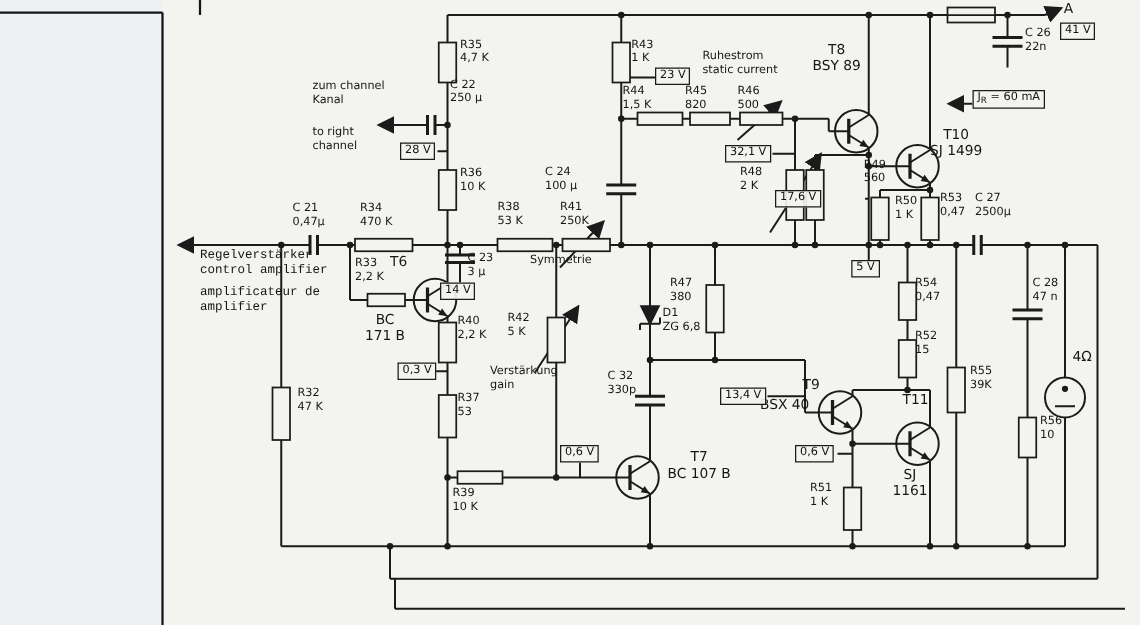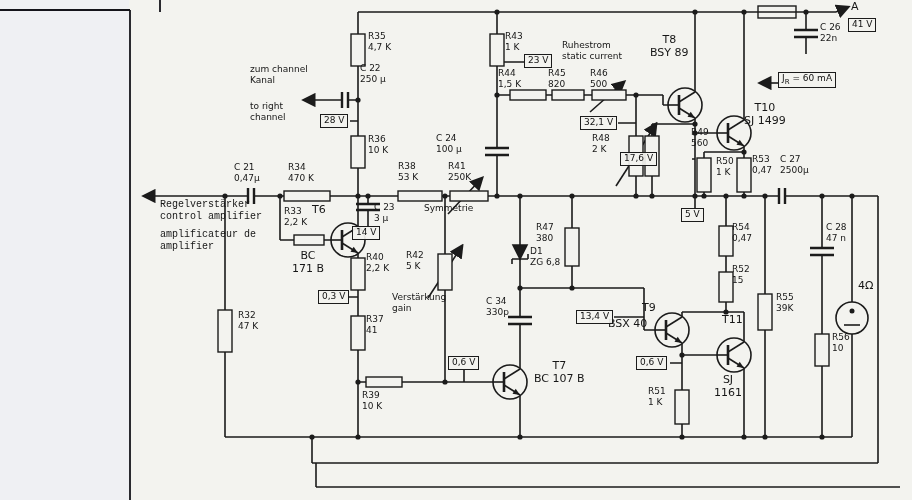--- a/index.html
+++ b/index.html
@@ -225,21 +225,21 @@
 250 µ</div>
   <div class="lbl" style="left:368px;top:31px">R35
 4,7 K</div>
   <div class="lbl" style="left:368px;top:134px">R36
 10 K</div>
   <div class="lbl" style="left:374px;top:202px">C 23
 3 µ</div>
   <div class="lbl" style="left:366px;top:252px">R40
 2,2 K</div>
   <div class="lbl" style="left:366px;top:314px">R37
-41</div>
+53</div>
   <div class="lbl" style="left:362px;top:390px">R39
 10 K</div>
   <div class="lbl" style="left:398px;top:161px">R38
 53 K</div>
   <div class="lbl" style="left:448px;top:161px">R41
 250K</div>
   <div class="lbl" style="left:424px;top:203px">Symmetrie</div>
   <div class="lbl" style="left:406px;top:250px">R42
 5 K</div>
   <div class="lbl" style="left:392px;top:292px">Verstärkung
@@ -253,21 +253,21 @@
   <div class="lbl" style="left:548px;top:68px">R45
 820</div>
   <div class="lbl" style="left:590px;top:68px">R46
 500</div>
   <div class="lbl" style="left:562px;top:40px">Ruhestrom
 static current</div>
   <div class="lbl" style="left:592px;top:133px">R48
 2 K</div>
   <div class="lbl" style="left:691px;top:127px">R49
 560</div>
-  <div class="lbl" style="left:486px;top:296px">C 34
+  <div class="lbl" style="left:486px;top:296px">C 32
 330p</div>
   <div class="lbl" style="left:530px;top:246px">D1
 ZG 6,8</div>
   <div class="lbl" style="left:536px;top:222px">R47
 380</div>
   <div class="lbl" style="left:716px;top:156px">R50
 1 K</div>
   <div class="lbl" style="left:752px;top:154px">R53
 0,47</div>
   <div class="lbl" style="left:780px;top:154px">C 27

